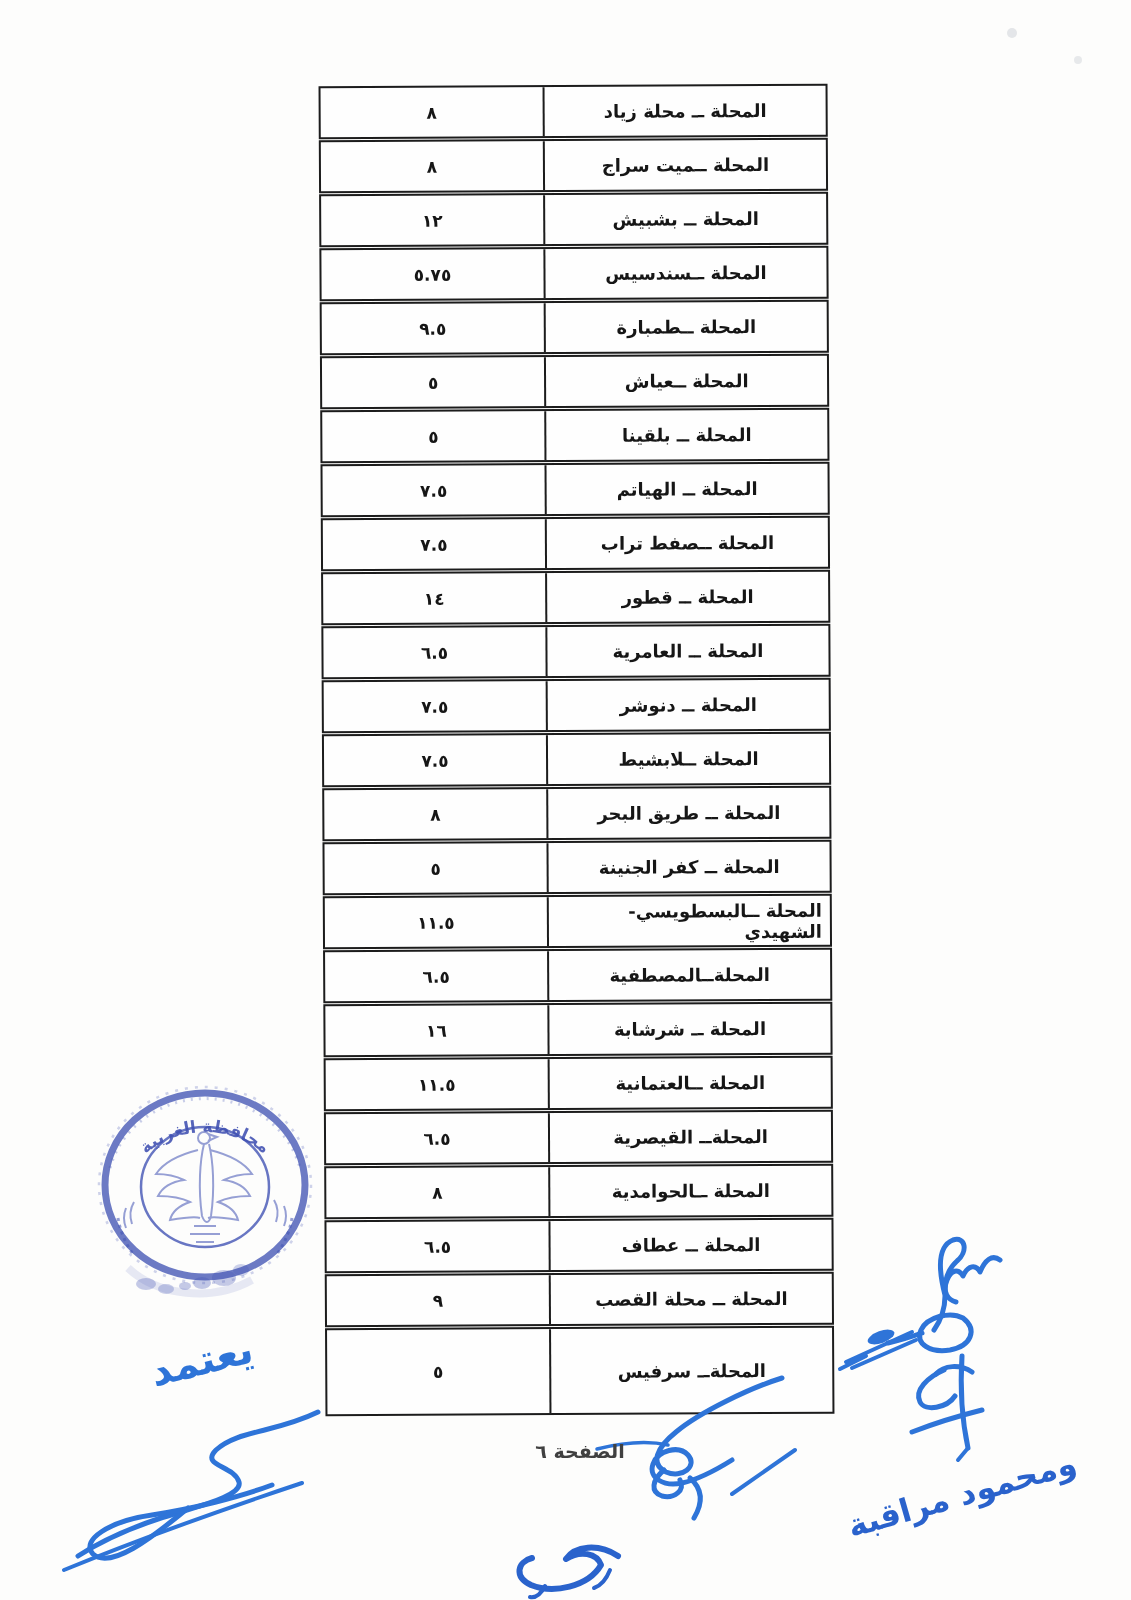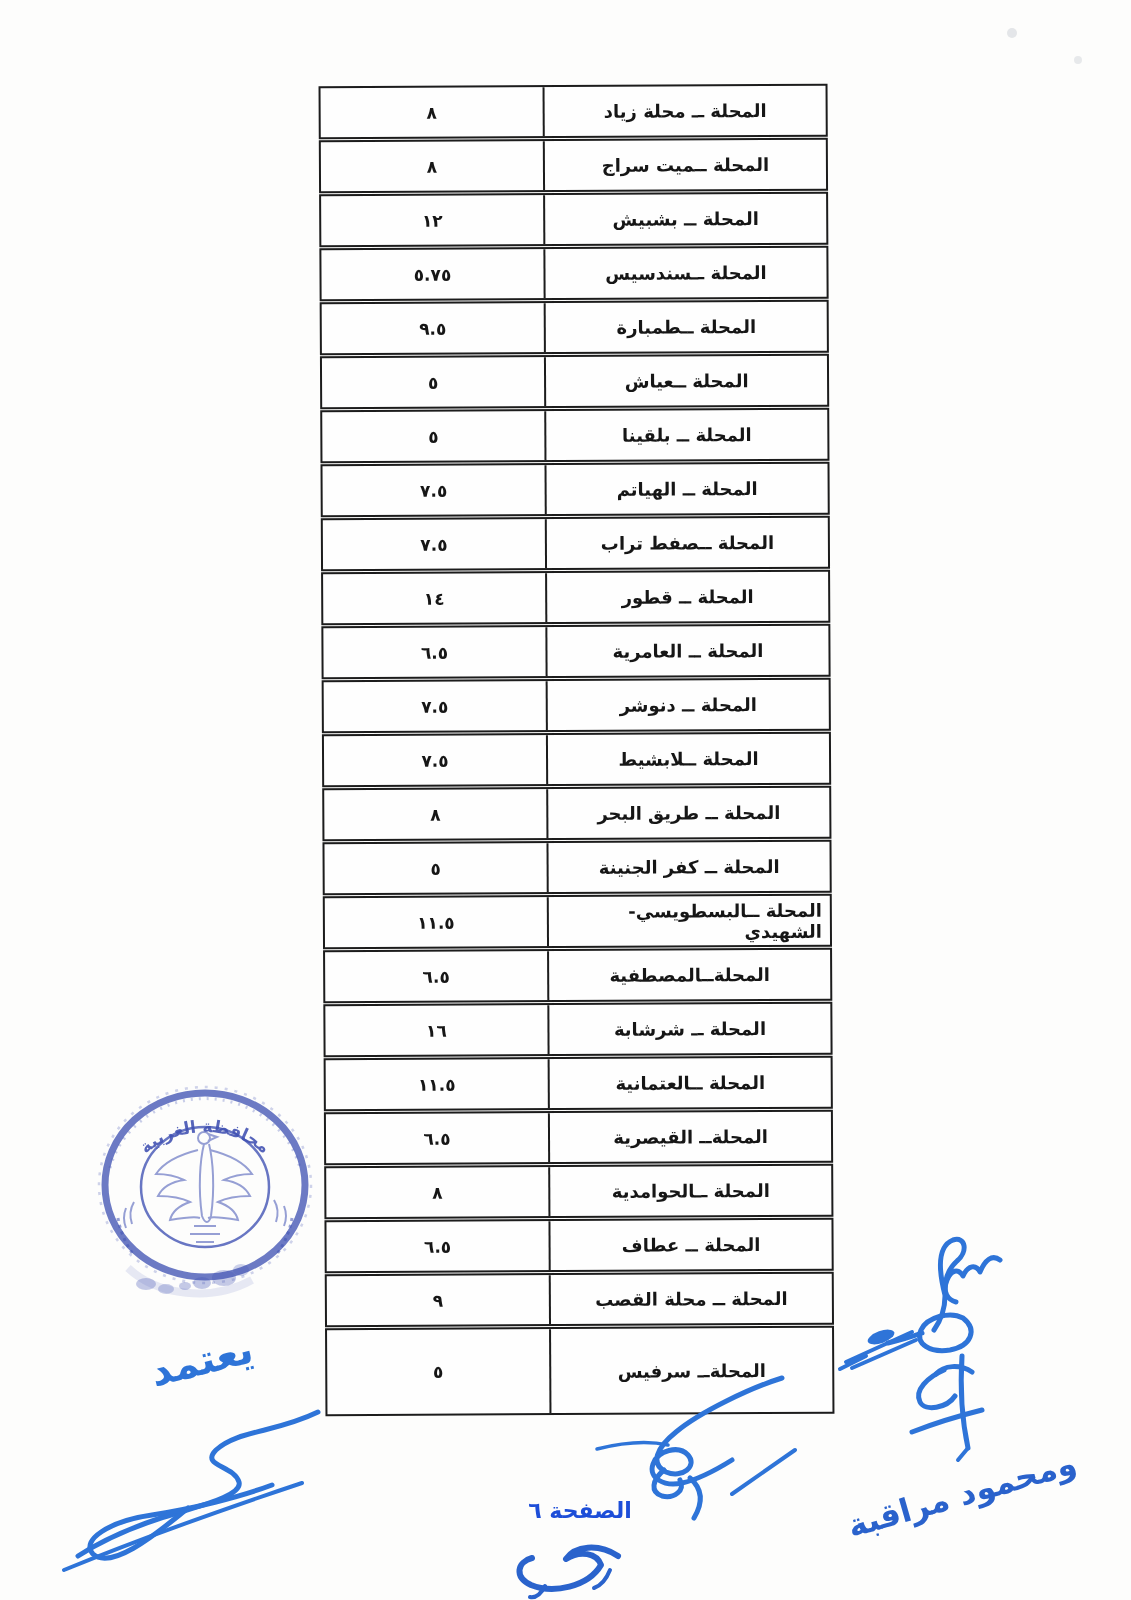--- a/index.html
+++ b/index.html
@@ -34,22 +34,22 @@
     direction:rtl;
   }
   .cell.name{
     flex:1;
     font-size:18px;
     direction:rtl;
     padding:0 8px;
   }
   
   .footer-label{
-    position:absolute;left:518px;top:1498px;width:124px;
-    text-align:center;font-size:22px;font-weight:bold;color:#1d4ed8;
+    position:absolute;left:518px;top:1440px;width:124px;
+    text-align:center;font-size:19px;font-weight:bold;color:#404040;
     direction:rtl;letter-spacing:1px;
   }
   .overlay{position:absolute;left:0;top:0;pointer-events:none;}
 </style>
 </head>
 <body>
 
 <div class="page">
 
   <div class="routes-table">

